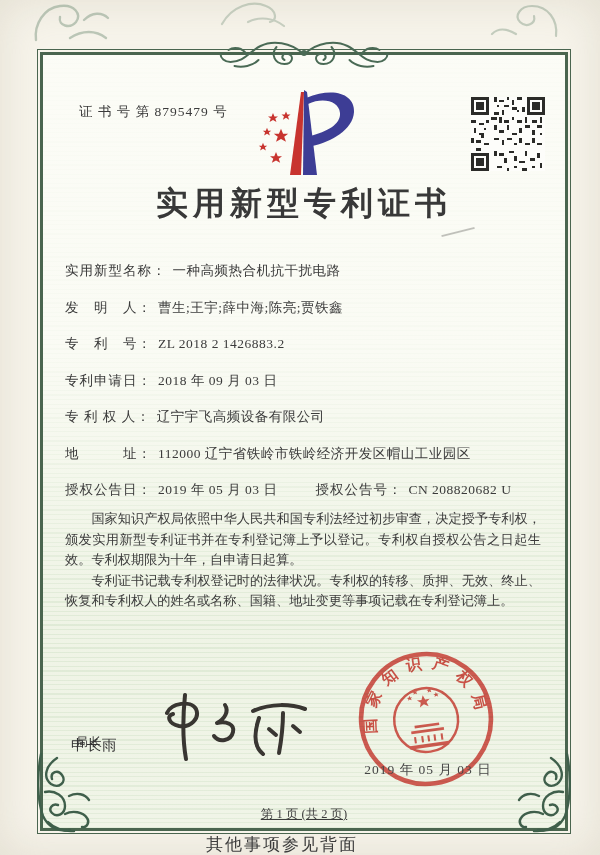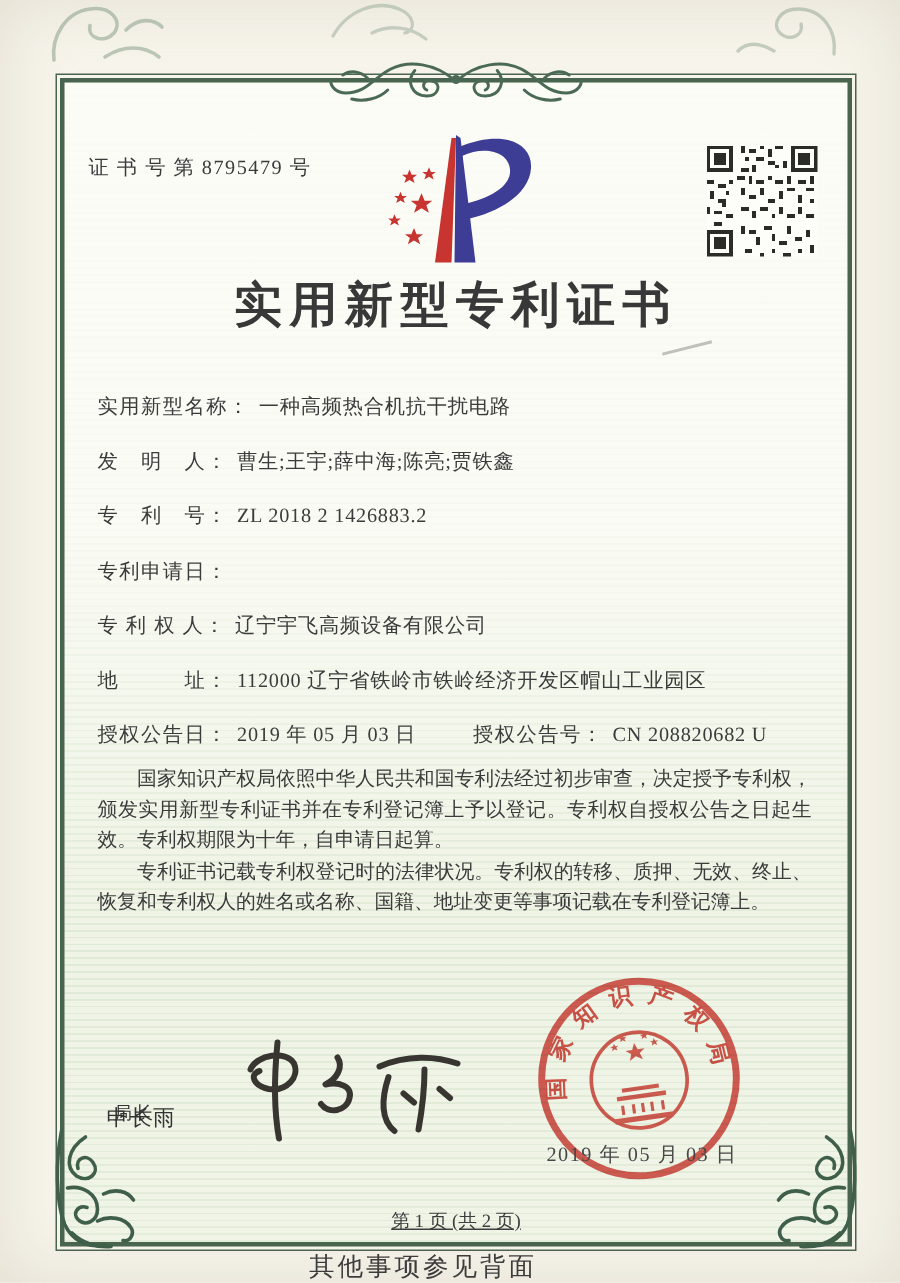--- a/index.html
+++ b/index.html
@@ -16,21 +16,21 @@
     box-sizing:border-box;
     border:3px solid #4a654f;
     box-shadow:0 0 0 2px #f7f4eb,0 0 0 3px #4a654f;
     background:
       linear-gradient(180deg,rgba(253,253,248,.92) 0%,rgba(253,253,248,.82) 38%,
         rgba(248,250,241,.52) 58%,rgba(246,249,239,.22) 74%,rgba(246,249,239,.34) 100%),
       repeating-linear-gradient(0deg,#d9e6cf 0 1.2px,rgba(255,255,255,0) 1.2px 4.6px),
       #edf2e3;
   }
   .abs{position:absolute;}
-  .cert-no{left:16px;top:48px;font-size:13.5px;letter-spacing:1px;color:#3a3a3a;}
+  .cert-no{left:36px;top:48px;font-size:13.5px;letter-spacing:1px;color:#3a3a3a;}
   .logo{left:200px;top:30px;width:122px;height:94px;}
   .qr{left:428px;top:42px;width:74px;height:74px;}
   .title{left:0;right:0;top:127px;text-align:center;font-size:32px;font-weight:bold;
          letter-spacing:5px;color:#383838;}
   .fields{left:22px;right:18px;top:206px;}
   .frow{display:flex;align-items:baseline;margin-bottom:17.5px;font-size:13.5px;line-height:19px;}
   .flabel{white-space:pre;letter-spacing:1px;color:#3b3b3b;flex:none;}
   .fvalue{margin-left:6px;letter-spacing:.5px;color:#3b3b3b;}
   .pair2{margin-left:38px;display:flex;align-items:baseline;}
   .paras{left:22px;right:24px;top:454px;}
@@ -233,20 +233,21 @@
       <div class="frow">
         <span class="flabel">发　明　人：</span>
         <span class="fvalue">曹生;王宇;薛中海;陈亮;贾铁鑫</span>
       </div>
       <div class="frow">
         <span class="flabel">专　利　号：</span>
         <span class="fvalue">ZL 2018 2 1426883.2</span>
       </div>
       <div class="frow">
         <span class="flabel">专利申请日：</span>
+        <span class="fvalue">2018 年 09 月 03 日</span>
       </div>
       <div class="frow">
         <span class="flabel">专 利 权 人：</span>
         <span class="fvalue">辽宁宇飞高频设备有限公司</span>
       </div>
       <div class="frow">
         <span class="flabel">地　　　址：</span>
         <span class="fvalue">112000 辽宁省铁岭市铁岭经济开发区帽山工业园区</span>
       </div>
       <div class="frow">

